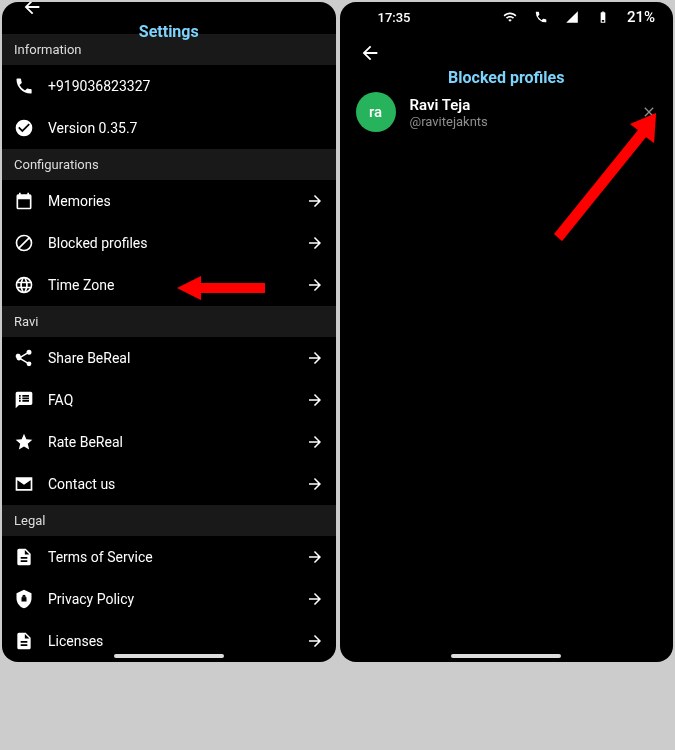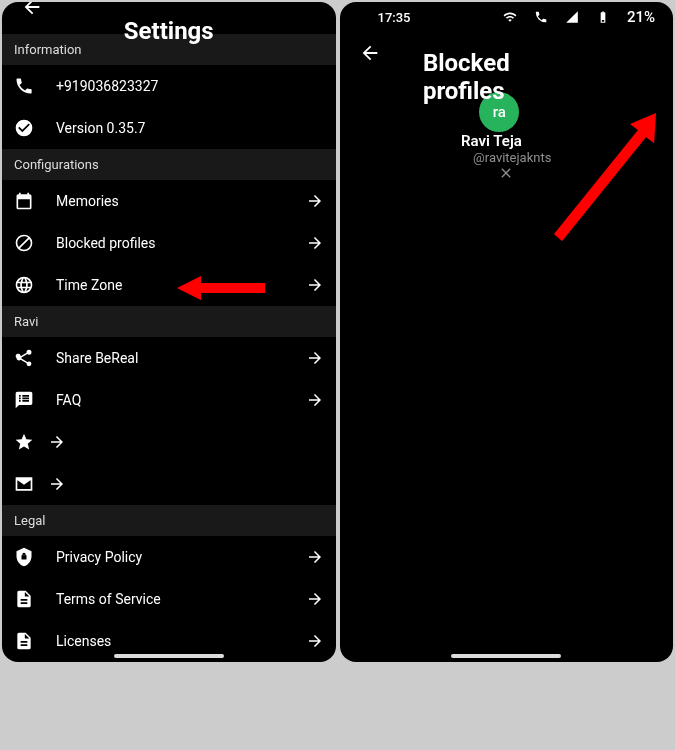--- a/index.html
+++ b/index.html
@@ -48,22 +48,22 @@
     }
     .back-btn {
       color: #fff;
       display: flex;
       align-items: center;
       justify-content: center;
       width: 28px;
     }
     .back-btn svg { width: 22px; height: 22px; fill: #fff; }
     .app-title {
-      color: #ffffff;
-      font-size: 24px;
+      color: #7dd3fc;
+      font-size: 16px;
       font-weight: 700;
       position: absolute;
       left: 50%;
       transform: translateX(-50%);
       margin-top: 48px;
     }
     .content { flex: 1; display: flex; flex-direction: column; }
     .section-header {
       background: #191919;
       color: #ddd;
@@ -81,50 +81,49 @@
     .row-icon {
       width: 20px;
       height: 20px;
       display: flex;
       align-items: center;
       justify-content: center;
       margin-right: 14px;
       flex-shrink: 0;
     }
     .row-icon svg { width: 20px; height: 20px; fill: #fff; }
-    .row-label { flex: 1; font-size: 14px; margin-left: 8px; }
+    .row-label { flex: 1; font-size: 14px; }
     .row-arrow {
       color: #fff;
       display: flex;
       align-items: center;
     }
     .row-arrow svg { width: 18px; height: 18px; fill: #fff; }
     .profile-row {
       display: flex;
       align-items: center;
       padding: 12px 16px;
-      flex-direction: column;
     }
     .avatar {
       width: 40px;
       height: 40px;
       border-radius: 50%;
       background: #27b35c;
       color: #fff;
       display: flex;
       align-items: center;
       justify-content: center;
       font-size: 15px;
       font-weight: 500;
       margin-right: 14px;
       flex-shrink: 0;
     }
     .profile-info { flex: 1; }
     .profile-name { color: #fff; font-size: 15px; font-weight: 600; }
-    .profile-handle { color: #8e8e8e; font-size: 13px; margin-left: 12px; }
+    .profile-handle { color: #8e8e8e; font-size: 13px; }
     .unblock-btn { color: #8e8e8e; display: flex; align-items: center; }
     .unblock-btn svg { width: 16px; height: 16px; fill: #8e8e8e; }
     .arrow-annotation {
       position: absolute;
       pointer-events: none;
       z-index: 10;
     }
     .arrow1 { left: 175px; top: 272px; }
     .arrow2 { left: 354px; top: 112px; }
     .homebar {
@@ -254,60 +253,62 @@
             <path d="M12 4l-1.41 1.41L16.17 11H4v2h12.17l-5.58 5.59L12 20l8-8-8-8z"></path>
           </svg>
         </span>
     </div>
     <div class="row">
       <span class="row-icon">
           <svg viewBox="0 0 24 24">
             <path d="M12 17.27L18.18 21l-1.64-7.03L22 9.24l-7.19-.61L12 2 9.19 8.63 2 9.24l5.46 4.73L5.82 21 12 17.27z"></path>
           </svg>
         </span>
+      <span class="row-label">Rate BeReal</span>
       <span class="row-arrow">
           <svg viewBox="0 0 24 24">
             <path d="M12 4l-1.41 1.41L16.17 11H4v2h12.17l-5.58 5.59L12 20l8-8-8-8z"></path>
           </svg>
         </span>
     </div>
     <div class="row">
       <span class="row-icon">
           <svg viewBox="0 0 24 24">
             <path d="M22 6l-10 7L2 6V4l10 7 10-7v2zM2 4h20v16H2V4zm2 2v12h16V6l-8 5.6L4 6z"></path>
           </svg>
         </span>
+      <span class="row-label">Contact us</span>
       <span class="row-arrow">
           <svg viewBox="0 0 24 24">
             <path d="M12 4l-1.41 1.41L16.17 11H4v2h12.17l-5.58 5.59L12 20l8-8-8-8z"></path>
           </svg>
         </span>
     </div>
 
     <div class="section-header">Legal</div>
     <div class="row">
       <span class="row-icon">
           <svg viewBox="0 0 24 24">
+            <path d="M14 2H6a2 2 0 00-2 2v16a2 2 0 002 2h12a2 2 0 002-2V8l-6-6zm2 16H8v-2h8v2zm0-4H8v-2h8v2zm-3-5V3.5L18.5 9H13z"></path>
+          </svg>
+        </span>
+      <span class="row-label">Terms of Service</span>
+      <span class="row-arrow">
+          <svg viewBox="0 0 24 24">
+            <path d="M12 4l-1.41 1.41L16.17 11H4v2h12.17l-5.58 5.59L12 20l8-8-8-8z"></path>
+          </svg>
+        </span>
+    </div>
+    <div class="row">
+      <span class="row-icon">
+          <svg viewBox="0 0 24 24">
             <path d="M12 1L3 5v6c0 5.55 3.84 10.74 9 12 5.16-1.26 9-6.45 9-12V5l-9-4zm0 6a2 2 0 012 2v1h1v5H9v-5h1V9a2 2 0 012-2zm0 2a.5.5 0 00-.5.5V10h1v-.5A.5.5 0 0012 9z"></path>
           </svg>
         </span>
       <span class="row-label">Privacy Policy</span>
-      <span class="row-arrow">
-          <svg viewBox="0 0 24 24">
-            <path d="M12 4l-1.41 1.41L16.17 11H4v2h12.17l-5.58 5.59L12 20l8-8-8-8z"></path>
-          </svg>
-        </span>
-    </div>
-    <div class="row">
-      <span class="row-icon">
-          <svg viewBox="0 0 24 24">
-            <path d="M14 2H6a2 2 0 00-2 2v16a2 2 0 002 2h12a2 2 0 002-2V8l-6-6zm2 16H8v-2h8v2zm0-4H8v-2h8v2zm-3-5V3.5L18.5 9H13z"></path>
-          </svg>
-        </span>
-      <span class="row-label">Terms of Service</span>
       <span class="row-arrow">
           <svg viewBox="0 0 24 24">
             <path d="M12 4l-1.41 1.41L16.17 11H4v2h12.17l-5.58 5.59L12 20l8-8-8-8z"></path>
           </svg>
         </span>
     </div>
     <div class="row">
       <span class="row-icon">
           <svg viewBox="0 0 24 24">
             <path d="M14 2H6a2 2 0 00-2 2v16a2 2 0 002 2h12a2 2 0 002-2V8l-6-6zm2 16H8v-2h8v2zm0-4H8v-2h8v2zm-3-5V3.5L18.5 9H13z"></path>

